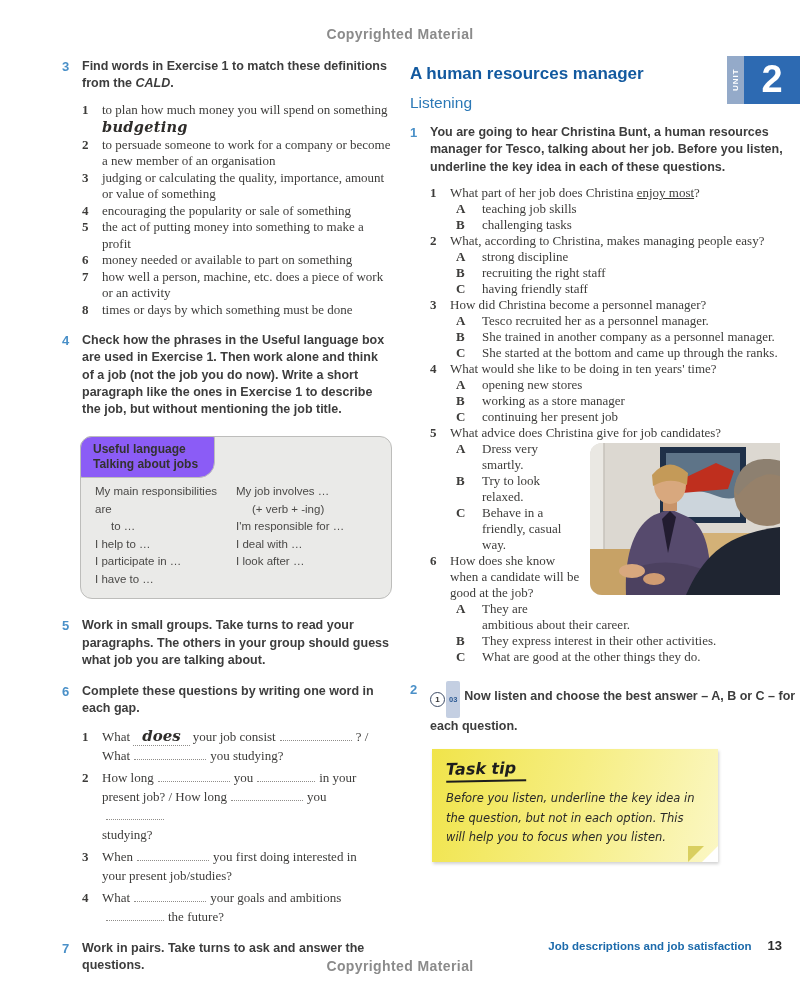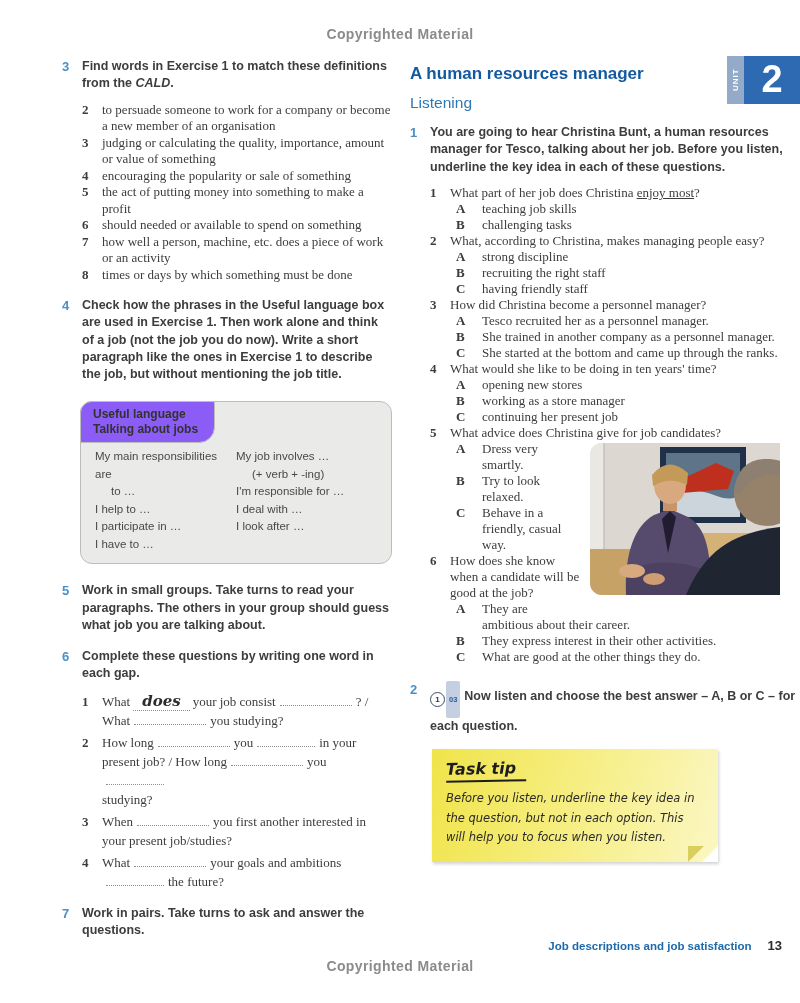--- a/index.html
+++ b/index.html
@@ -94,25 +94,26 @@
     <div class="unit-strip">UNIT</div>
     <div class="unit-num">2</div>
   </div>
 
   <div class="col-left">
 
     <div class="ex">
       <span class="ex-num">3</span>
       <p class="rubric"><span>Find words in Exercise 1 to match these definitions from the </span><i>CALD</i><span>.</span></p>
       <div>
+        <div class="li"><span class="li-num">1</span><span>to plan how much money you will spend on something </span><span class="hw">budgeting</span></div>
         <div class="li"><span class="li-num">2</span><span>to persuade someone to work for a company or become a new member of an organisation</span></div>
         <div class="li"><span class="li-num">3</span><span>judging or calculating the quality, importance, amount or value of something</span></div>
         <div class="li"><span class="li-num">4</span><span>encouraging the popularity or sale of something</span></div>
         <div class="li"><span class="li-num">5</span><span>the act of putting money into something to make a profit</span></div>
-        <div class="li"><span class="li-num">6</span><span>should needed or available to spend on something</span></div>
+        <div class="li"><span class="li-num">6</span><span>money needed or available to part on something</span></div>
         <div class="li"><span class="li-num">7</span><span>how well a person, machine, etc. does a piece of work or an activity</span></div>
         <div class="li"><span class="li-num">8</span><span>times or days by which something must be done</span></div>
       </div>
     </div>
 
     <div class="ex">
       <span class="ex-num">4</span>
       <p class="rubric">Check how the phrases in the Useful language box are used in Exercise 1. Then work alone and think of a job (not the job you do now). Write a short paragraph like the ones in Exercise 1 to describe the job, but without mentioning the job title.</p>
     </div>
 
@@ -143,21 +144,21 @@
       <span class="ex-num">5</span>
       <p class="rubric">Work in small groups. Take turns to read your paragraphs. The others in your group should guess what job you are talking about.</p>
     </div>
 
     <div class="ex">
       <span class="ex-num">6</span>
       <p class="rubric">Complete these questions by writing one word in each gap.</p>
       <div>
         <div class="gq"><span class="qnum">1</span><span>What</span><span class="hw-gap">does</span><span>your job consist</span><span class="gap"></span><span>? /</span><br><span>What</span><span class="gap"></span><span>you studying?</span></div>
         <div class="gq"><span class="qnum">2</span><span>How long</span><span class="gap"></span><span>you</span><span class="gap sm"></span><span>in your</span><br><span>present job? / How long</span><span class="gap"></span><span>you</span><span class="gap sm"></span><br><span>studying?</span></div>
-        <div class="gq"><span class="qnum">3</span><span>When</span><span class="gap"></span><span>you first another interested in</span><br><span>your present job/studies?</span></div>
+        <div class="gq"><span class="qnum">3</span><span>When</span><span class="gap"></span><span>you first doing interested in</span><br><span>your present job/studies?</span></div>
         <div class="gq"><span class="qnum">4</span><span>What</span><span class="gap"></span><span>your goals and ambitions</span><br><span class="gap sm"></span><span>the future?</span></div>
       </div>
     </div>
 
     <div class="ex">
       <span class="ex-num">7</span>
       <p class="rubric">Work in pairs. Take turns to ask and answer the questions.</p>
     </div>
 
   </div>

